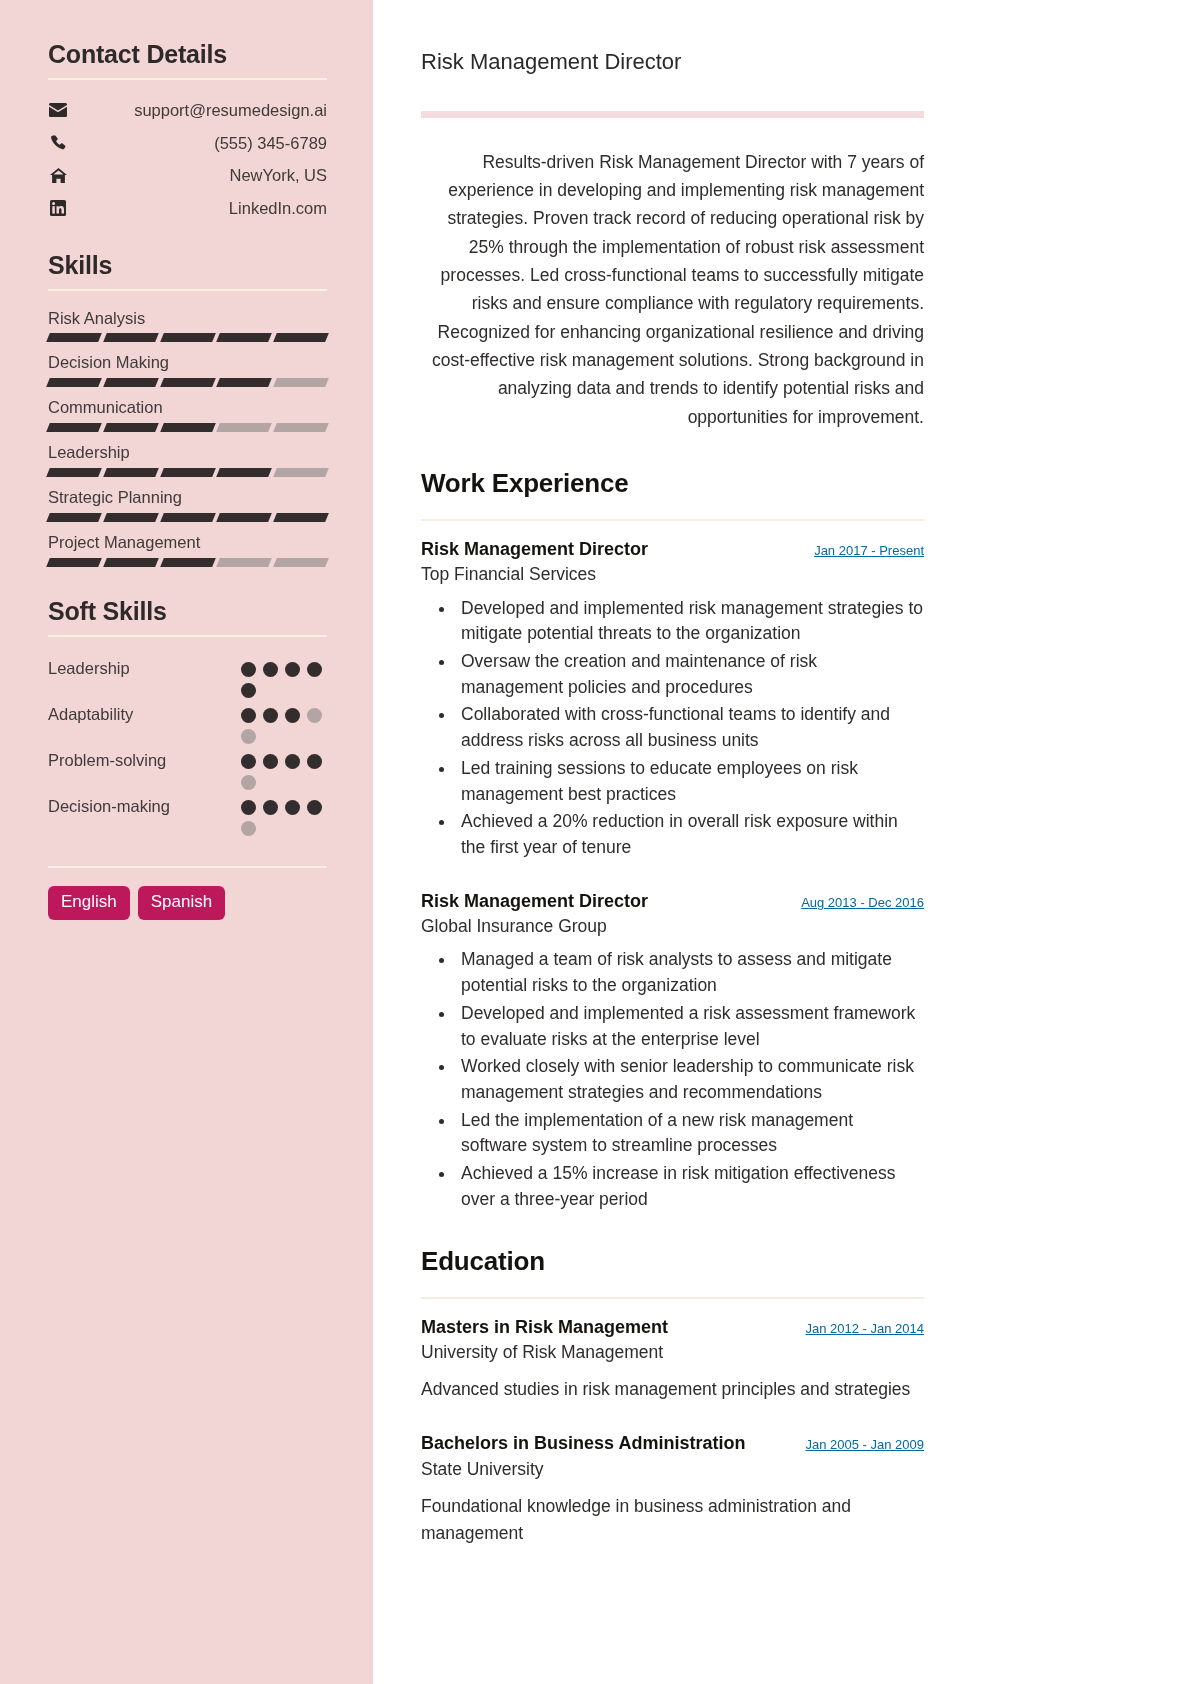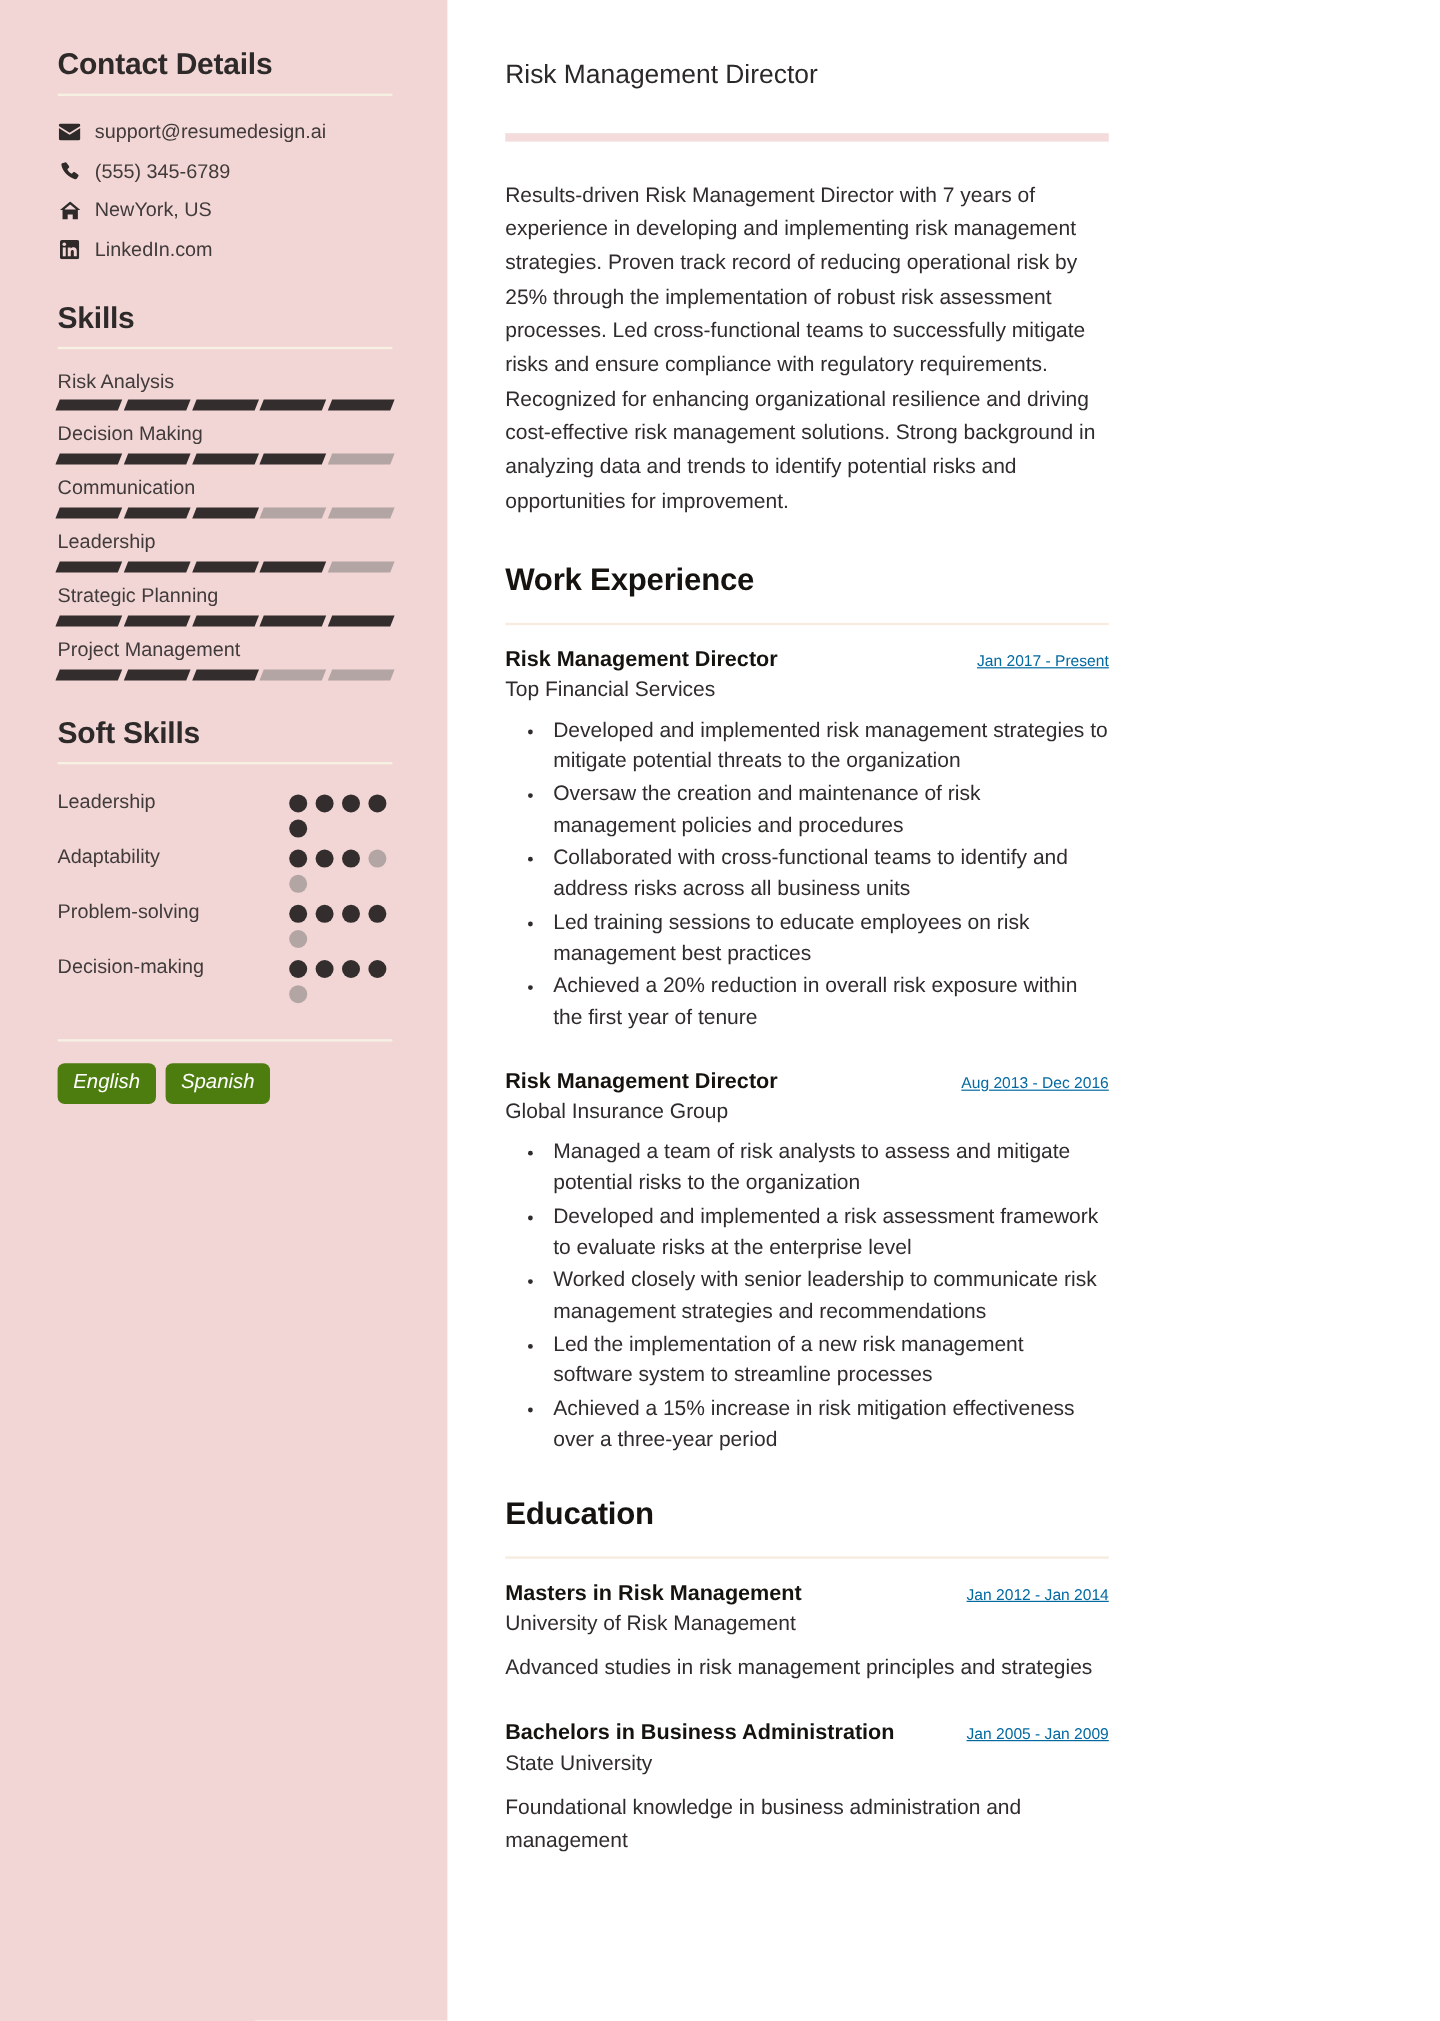--- a/index.html
+++ b/index.html
@@ -55,20 +55,21 @@
   
   .contact-list { padding-top: 2px; }
   .contact-row {
     display: flex;
     align-items: center;
     gap: 11px;
     margin-bottom: 8px;
     font-size: 16.5px;
     color: #403b3a;
     line-height: 1.5;
+    justify-content: space-between;
   }
   .contact-row .ico {
     width: 20px;
     min-width: 20px;
     display: inline-flex;
     align-items: center;
     justify-content: center;
     color: #2e2a29;
   }
   .contact-row .ico svg { display: block; }
@@ -128,27 +129,26 @@
   .dot.on { background: #332e2d; }
 
   
   .lang-tags {
     display: flex;
     flex-wrap: wrap;
     gap: 8px;
     padding-top: 2px;
   }
   .tag {
-    background: #4d7c0f;
+    background: #be185d;
     color: #ffffff;
     font-size: 17px;
     padding: 5px 13px 7px;
     border-radius: 6px;
     line-height: 1.3;
-    font-style: italic;
   }
 
   
   .main {
     flex: 1 1 auto;
     padding: 42px 46px 40px 48px;
     background: #ffffff;
   }
 
   .name {
@@ -169,20 +169,21 @@
     background: #f4dcdc;
     margin: 34px 0 30px 0;
     width: 100%;
   }
 
   .summary {
     font-size: 17.5px;
     line-height: 1.62;
     color: #2f2c2b;
     margin-bottom: 38px;
+    text-align: right;
   }
 
   .main-heading {
     font-size: 26px;
     font-weight: bold;
     color: #15120f;
     letter-spacing: -0.2px;
     line-height: 1.15;
     padding-bottom: 20px;
   }

